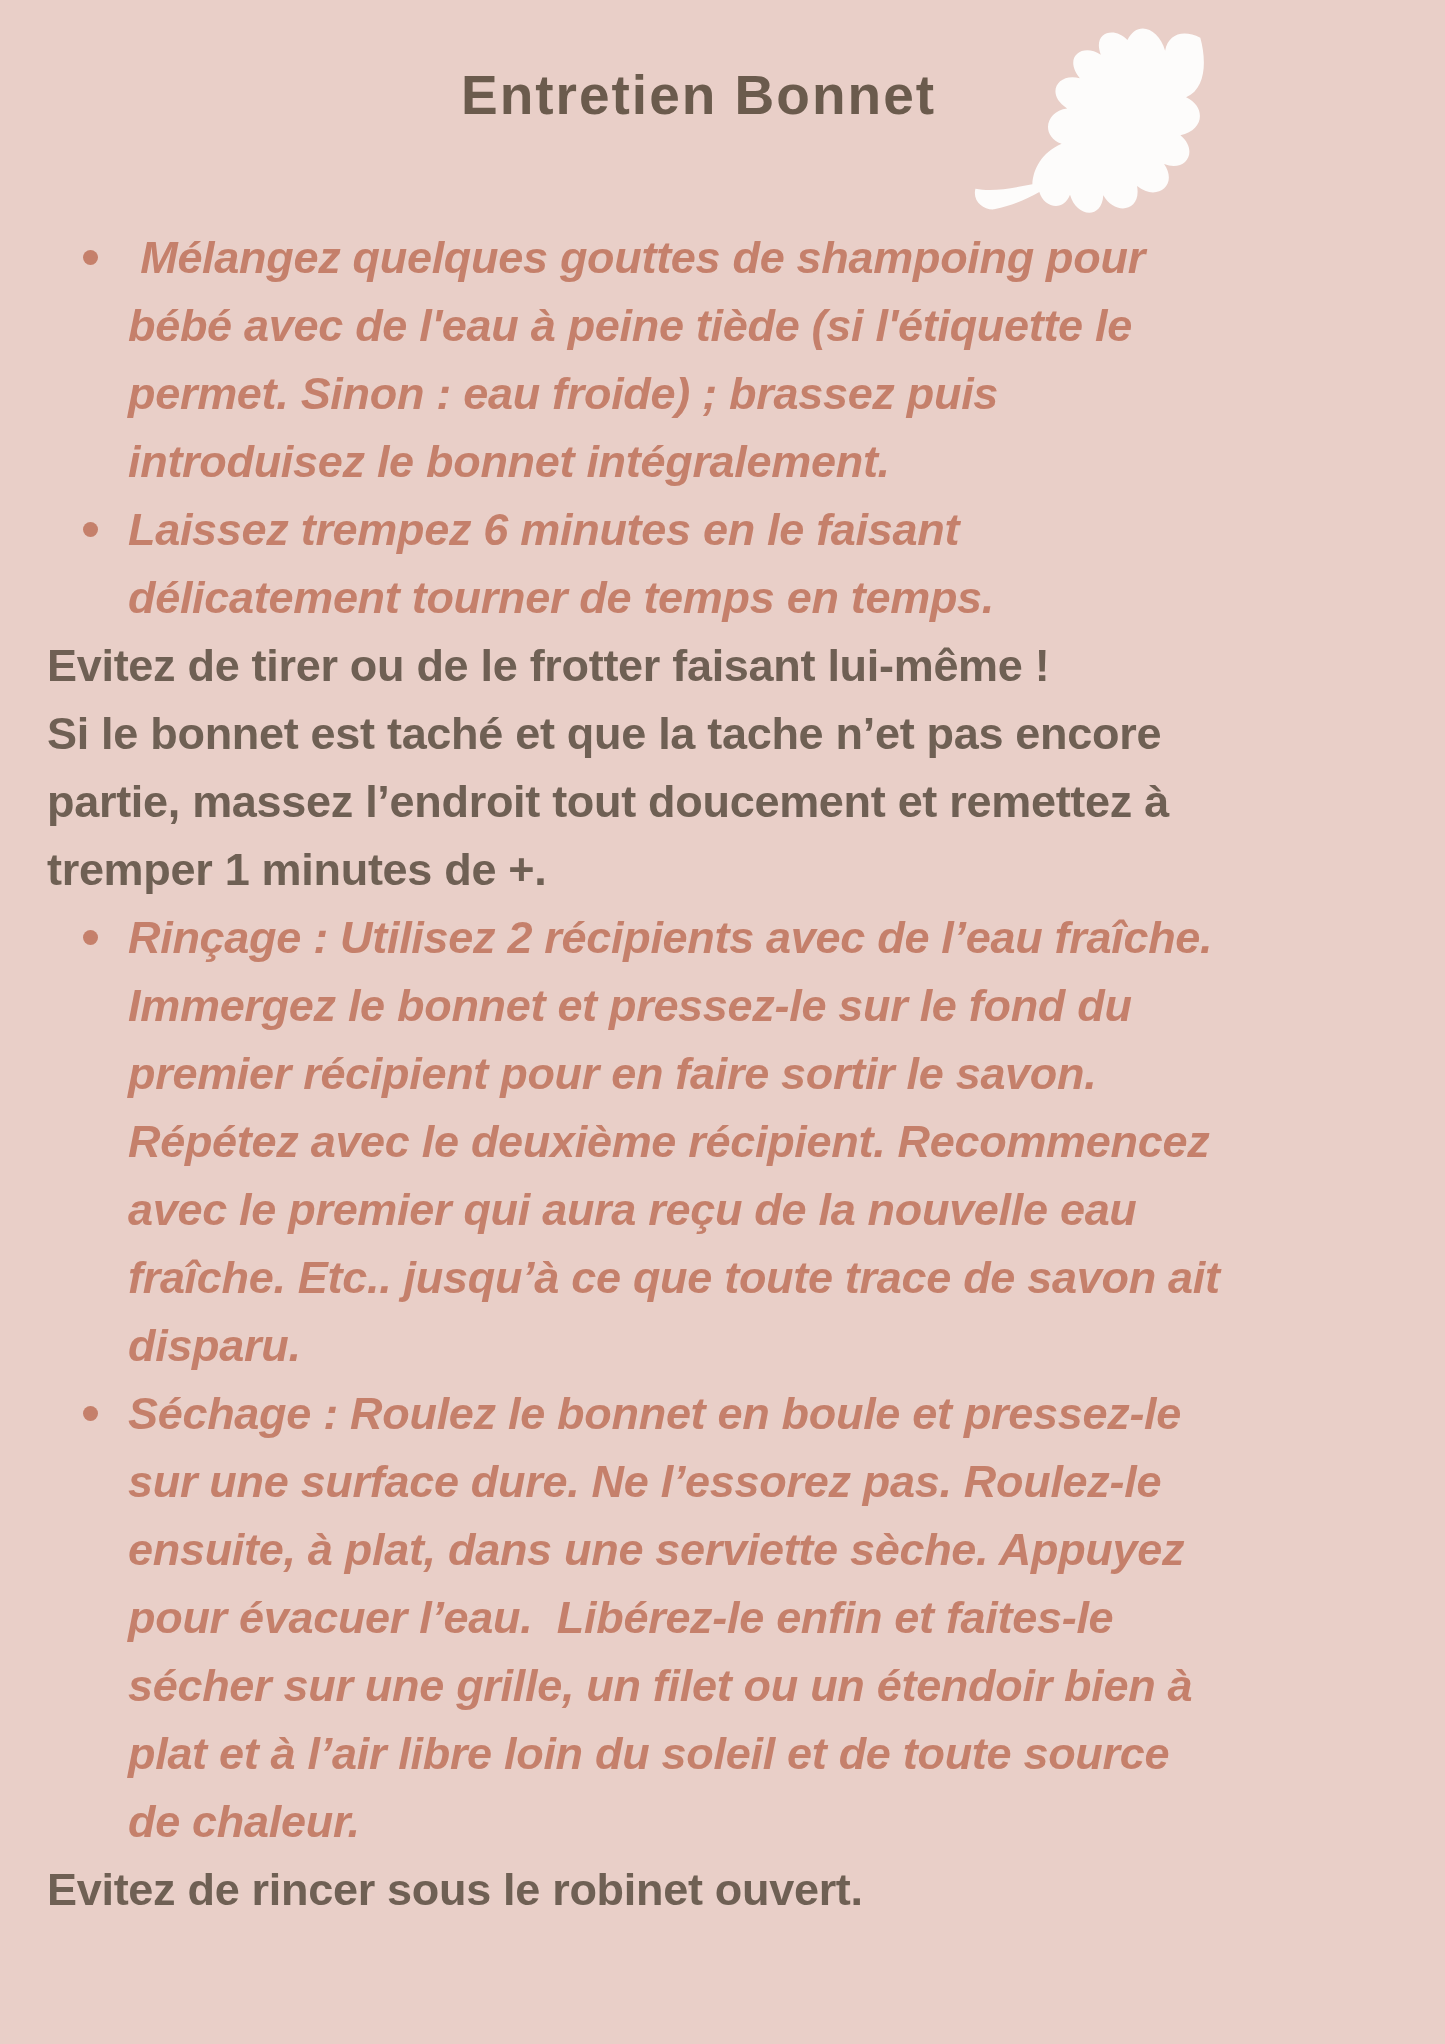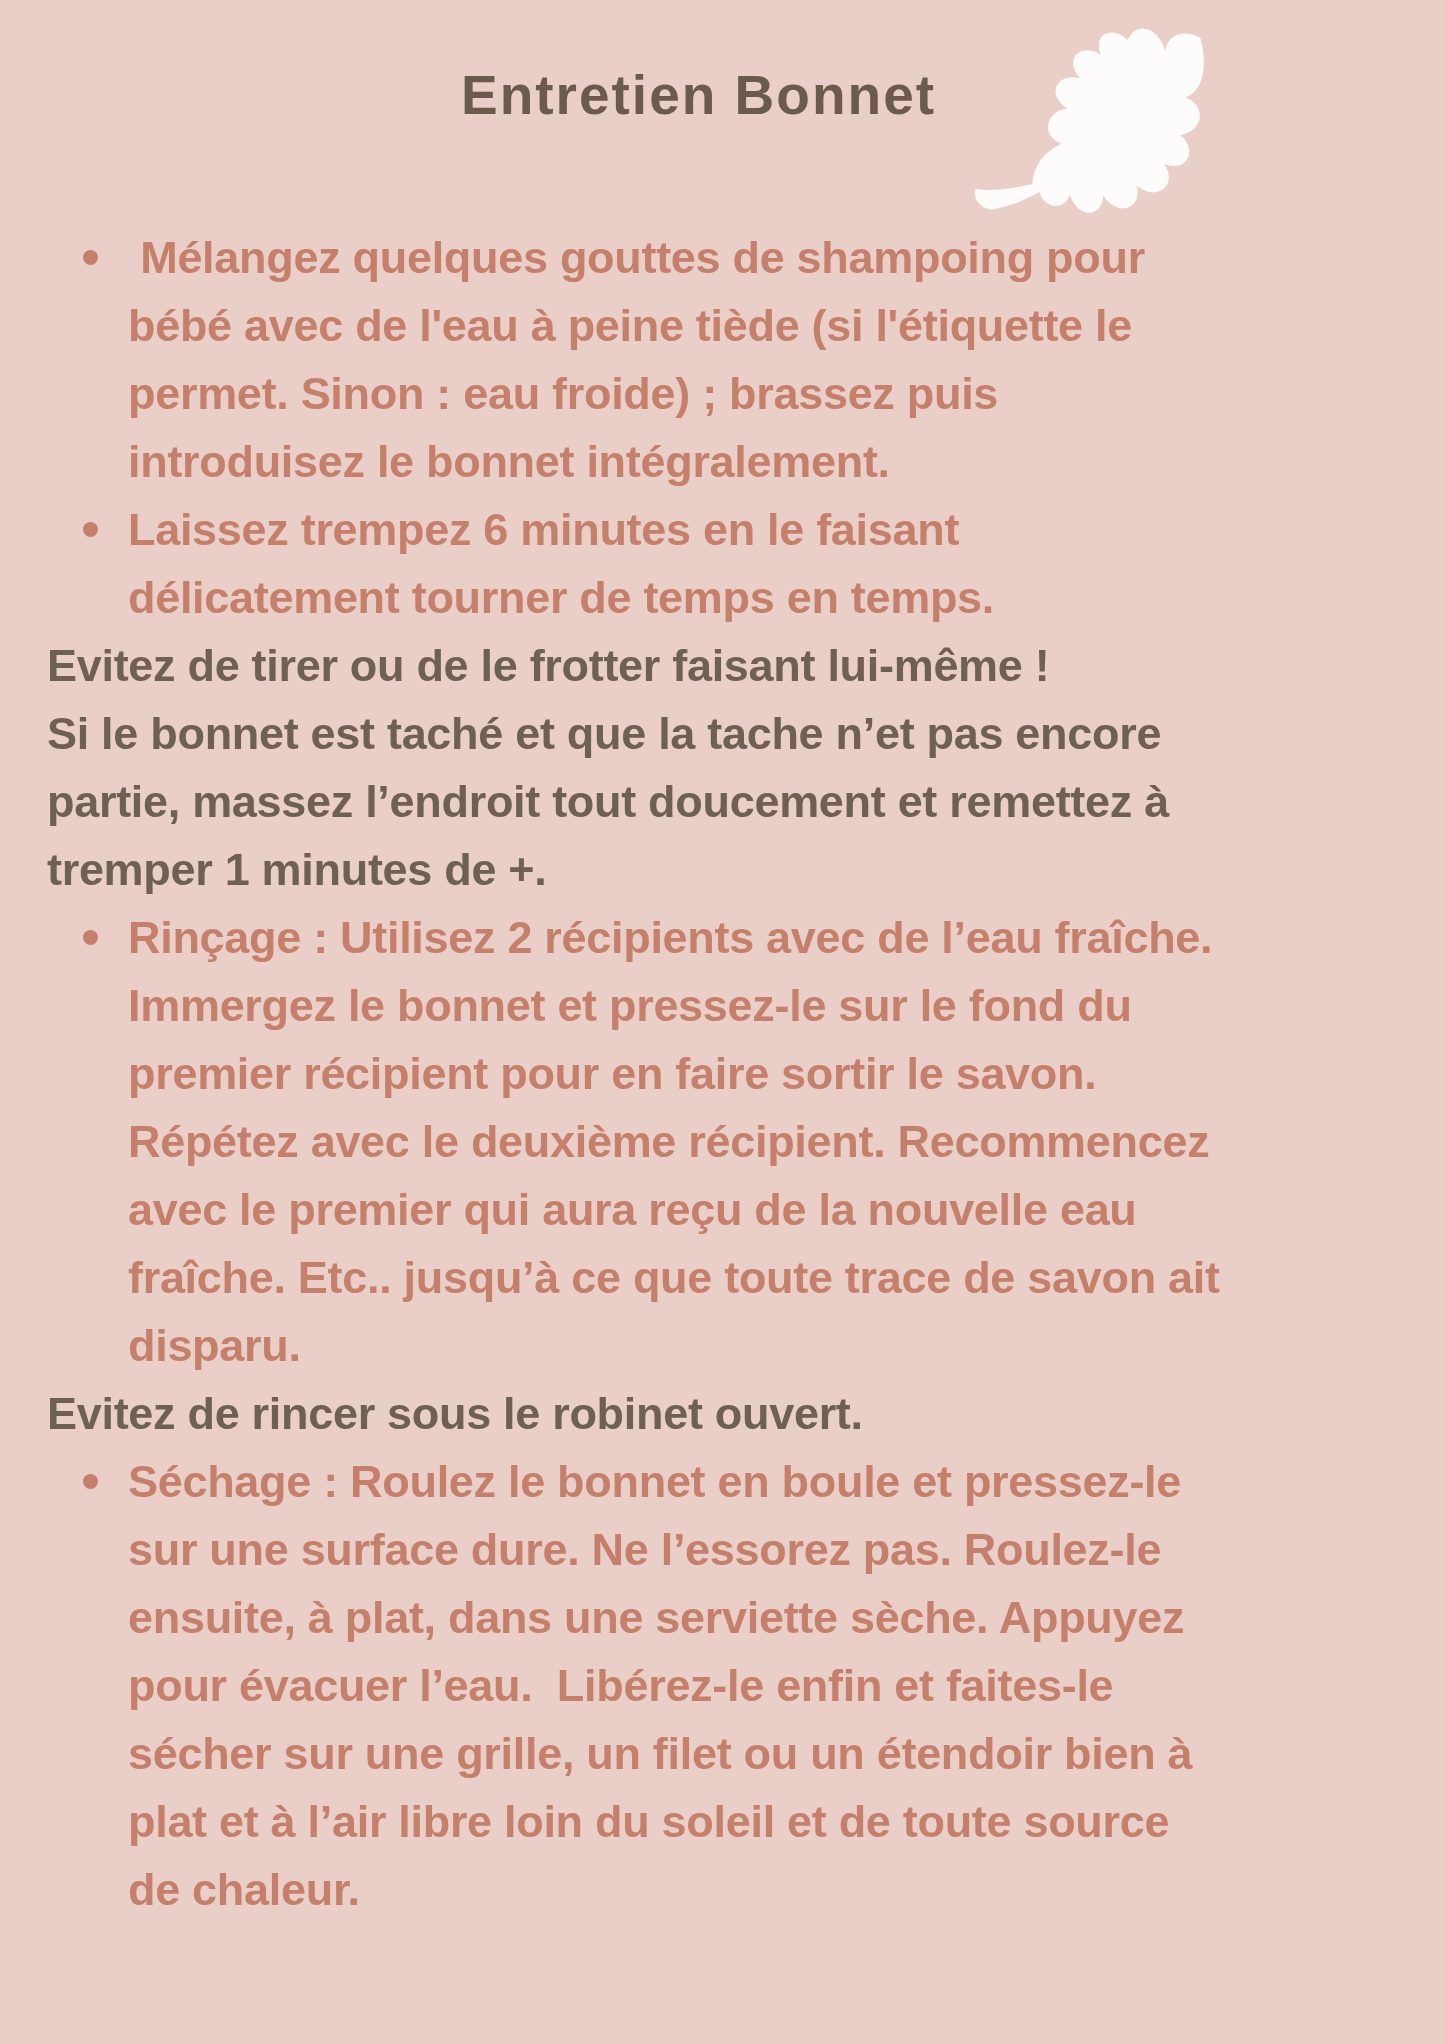--- a/index.html
+++ b/index.html
@@ -55,21 +55,21 @@
   .item{
     position:relative;
     font-size:45px;
     line-height:68px;
     letter-spacing:-0.3px;
   }
   .item .text{
     white-space:pre;
     margin:0;
   }
-  .item.bullet{color:var(--accent);}
+  .item.bullet{color:var(--accent);font-style:italic;}
   .item.bullet .text{margin-left:128px;}
   .item.plain{color:var(--dark);}
   .item.plain .text{margin-left:47px;}
   .dot{
     position:absolute;
     left:83px;
     top:26px;
     width:15px;
     height:15px;
     border-radius:50%;
@@ -136,29 +136,29 @@
       <span class="dot"></span>
       <div class="text">Rinçage : Utilisez 2 récipients avec de l’eau fraîche.
 Immergez le bonnet et pressez-le sur le fond du
 premier récipient pour en faire sortir le savon.
 Répétez avec le deuxième récipient. Recommencez
 avec le premier qui aura reçu de la nouvelle eau
 fraîche. Etc.. jusqu’à ce que toute trace de savon ait
 disparu.</div>
     </div>
 
-    <div class="item plain">
-      <div class="text">Evitez de rincer sous le robinet ouvert.</div>
-    </div>
-
     <div class="item bullet">
       <span class="dot"></span>
       <div class="text">Séchage : Roulez le bonnet en boule et pressez-le
 sur une surface dure. Ne l’essorez pas. Roulez-le
 ensuite, à plat, dans une serviette sèche. Appuyez
 pour évacuer l’eau.  Libérez-le enfin et faites-le
 sécher sur une grille, un filet ou un étendoir bien à
 plat et à l’air libre loin du soleil et de toute source
 de chaleur.</div>
     </div>
 
+    <div class="item plain">
+      <div class="text">Evitez de rincer sous le robinet ouvert.</div>
+    </div>
+
   </div>
 </div>
 
 </body></html>

